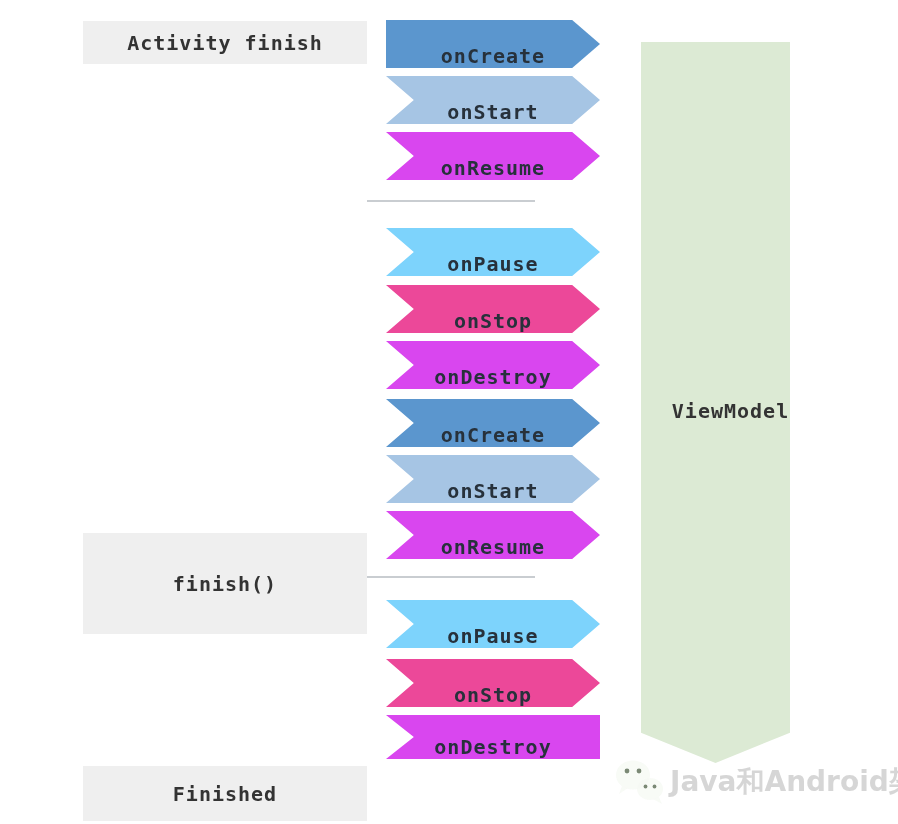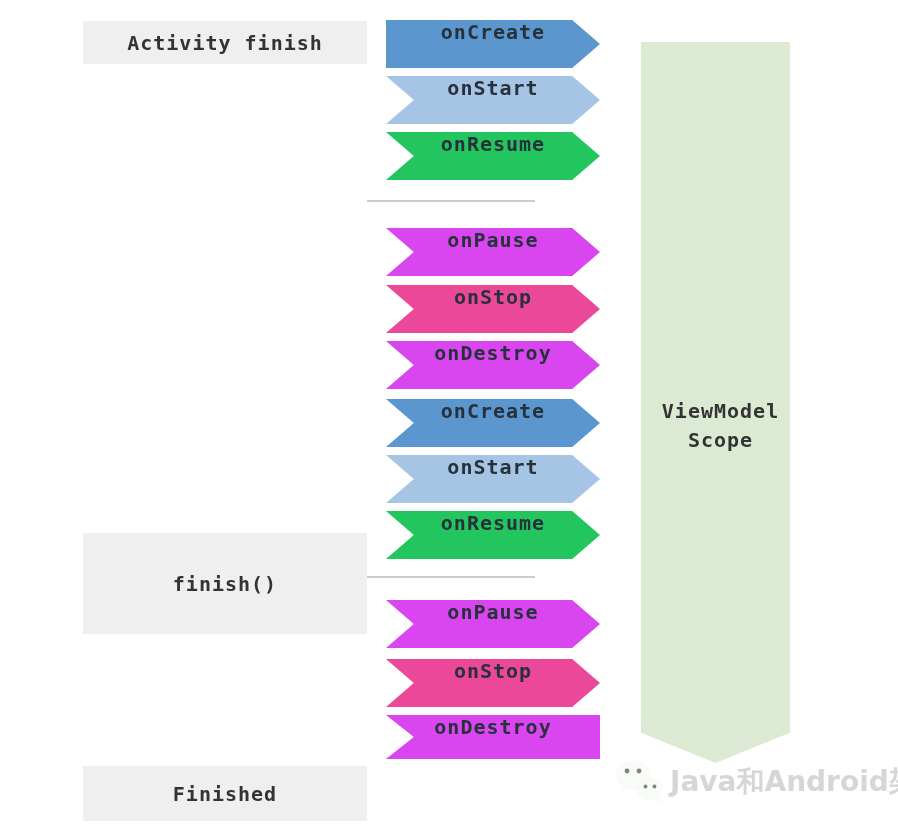--- a/index.html
+++ b/index.html
@@ -26,47 +26,47 @@
   
   .connector{
     position:absolute;left:367px;width:168px;height:2px;
     background:#c9cdd1;z-index:0;
   }
   .line-rotated{top:200px;}
   .line-finish{top:576px;}
   
   .arrow{
     position:absolute;left:386px;width:214px;height:48px;
-    display:flex;align-items:flex-start;justify-content:center;
+    display:flex;align-items:flex-end;justify-content:center;
     font-size:20px;font-weight:bold;color:#27313b;
     letter-spacing:1px;
     clip-path:polygon(0% 0%, 87% 0%, 100% 50%, 87% 100%, 0% 100%, 13% 50%);
     z-index:1;
   }
   .arrow.flat-left{clip-path:polygon(0% 0%, 87% 0%, 100% 50%, 87% 100%, 0% 100%);}
   .arrow.flat-right{clip-path:polygon(0% 0%, 100% 0%, 100% 100%, 0% 100%, 13% 50%);}
   .a1{top:20px;}  .a2{top:76px;}  .a3{top:132px;}
   .a4{top:228px;} .a5{top:285px;} .a6{top:341px;}
   .a7{top:399px;} .a8{top:455px;} .a9{top:511px;}
   .a10{top:600px;}.a11{top:659px;}.a12{top:715px;height:44px;}
   .c-blue1{background:#5b96ce;}
   .c-blue2{background:#a6c5e4;}
-  .c-blue3{background:#22c55e;}
-  .c-orange1{background:#d946ef;}
+  .c-blue3{background:#d946ef;}
+  .c-orange1{background:#7dd3fc;}
   .c-orange2{background:#ec4899;}
   .c-orange3{background:#d946ef;}
   
   .scope-arrow{
     position:absolute;left:641px;top:42px;width:149px;height:721px;
     background:#dcead4;
     clip-path:polygon(0% 0%, 100% 0%, 100% 95.8%, 50% 100%, 0% 95.8%);
     z-index:0;
   }
   .scope-text{
-    position:absolute;top:355px;left:5px;width:100%;
+    position:absolute;top:355px;left:15px;width:100%;
     text-align:center;
     color:#333333;font-size:20px;font-weight:bold;
     line-height:1.45;letter-spacing:1px;
   }
   
   .cleared-box{
     position:absolute;left:625px;top:765px;width:177px;height:43px;
     background:#a7c98d;
     display:flex;align-items:center;justify-content:center;
     color:#46543e;font-size:19px;font-weight:bold;
@@ -139,21 +139,20 @@
   <div class="arrow a11 c-orange2">
     <span>onStop</span>
   </div>
   <div class="arrow a12 c-orange3 flat-right">
     <span>onDestroy</span>
   </div>
 
   <div class="scope-arrow">
     <div class="scope-text">
       <div>ViewModel</div>
-      <div>Scope</div>
     </div>
   </div>
 
 
   <div class="watermark">
     <svg class="wm-icon" viewBox="0 0 56 52" xmlns="http://www.w3.org/2000/svg">
       <ellipse cx="21" cy="19" rx="17" ry="14.5" fill="rgba(247,250,244,0.95)"></ellipse>
       <path d="M10 30 L7 38 L16 32 Z" fill="rgba(247,250,244,0.95)"></path>
       <circle cx="15" cy="15" r="2.4" fill="#70806a"></circle>
       <circle cx="27" cy="15" r="2.4" fill="#70806a"></circle>

